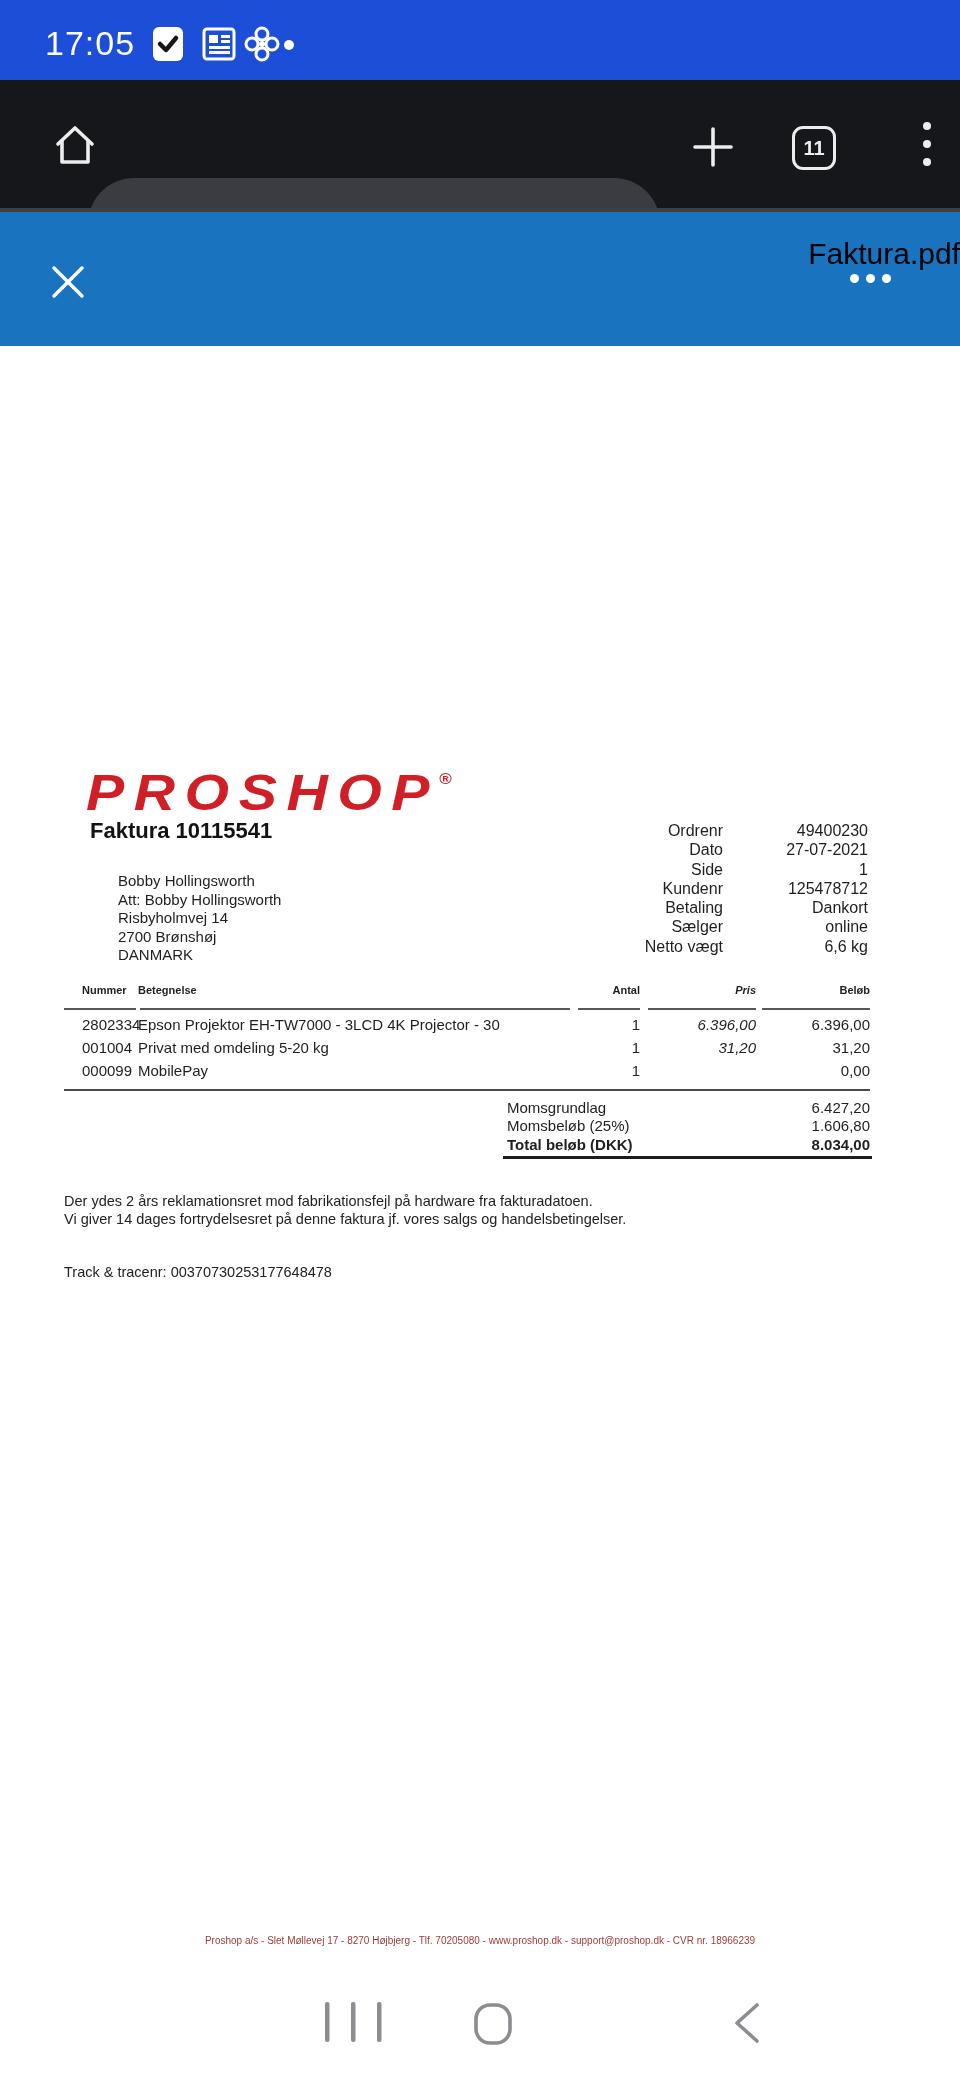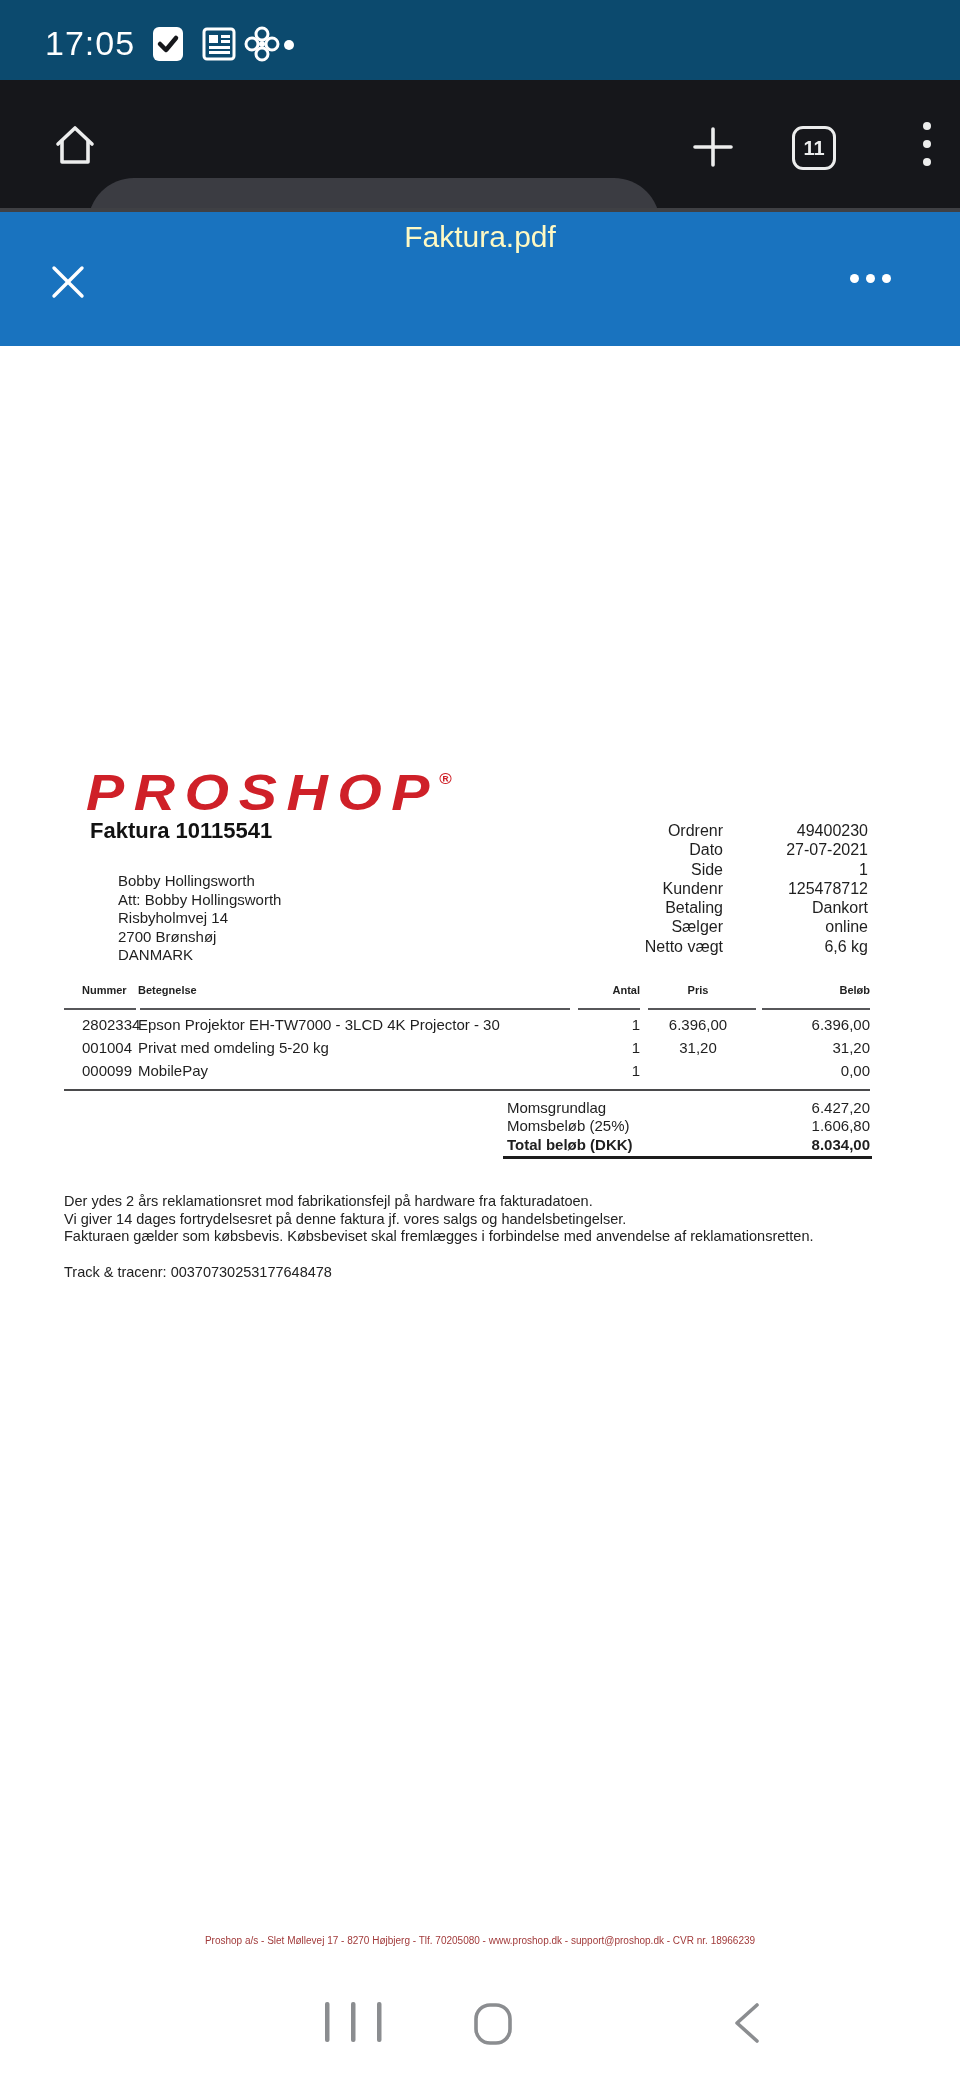--- a/index.html
+++ b/index.html
@@ -1,62 +1,62 @@
 <!DOCTYPE html>
 <html><head>
 <meta charset="utf-8">
 <style>
   * { box-sizing: border-box; margin: 0; padding: 0; }
   html,body { width: 960px; height: 2080px; }
   body { font-family: "Liberation Sans", "DejaVu Sans", sans-serif; background:#fff; }
   .screen { position: relative; width: 960px; height: 2080px; overflow: hidden; background:#fff; }
 
   
-  .status-bar { position:absolute; top:0; left:0; width:960px; height:80px; background:#0c4a6e; }
+  .status-bar { position:absolute; top:0; left:0; width:960px; height:80px; background:#1d4ed8; }
   .clock { position:absolute; left:45px; top:24px; color:#fff; font-size:34px; font-weight:500; letter-spacing:1px; }
   .sb-icon { position:absolute; top:26px; }
   .notif-dot { position:absolute; left:284px; top:40px; width:10px; height:10px; border-radius:50%; background:#fff; }
   .status-right { position:absolute; right:0; top:0; height:80px; }
 
   
   .toolbar { position:absolute; top:80px; left:0; width:960px; height:132px; background:#16171b; }
   .home-btn { position:absolute; left:50px; top:40px; }
   .url-pill { position:absolute; left:88px; top:98px; width:572px; height:92px; background:#3b3c42; border-radius:46px; overflow:hidden; white-space:nowrap; }
   .tune-icon { position:absolute; left:28px; top:26px; }
   .url-text { position:absolute; left:88px; top:26px; font-size:34px; color:#d8d9dc; letter-spacing:0.5px; }
   .plus-btn { position:absolute; left:690px; top:44px; }
   .tab-btn { position:absolute; left:792px; top:46px; width:44px; height:44px; border:3.5px solid #eceded; border-radius:11px; color:#eceded; font-size:20px; font-weight:700; text-align:center; line-height:38px; }
   .kebab-btn { position:absolute; left:922px; top:42px; width:10px; height:56px; }
   .kebab-btn i { display:block; width:8px; height:8px; border-radius:50%; background:#eceded; margin:0 auto 10px; }
   .bar-strip { position:absolute; top:208px; left:0; width:960px; height:4px; background:#3f4044; }
 
   
   .viewer-header { position:absolute; top:212px; left:0; width:960px; height:134px; background:#1973bf; }
   .close-btn { position:absolute; left:46px; top:48px; }
-  .vh-titles { position:absolute; left:0; top:5px; width:960px; text-align:center; color:#fef9c3; }
+  .vh-titles { position:absolute; left:0; top:22px; width:960px; text-align:right; color:#000000; }
   .vh-title { font-size:30px; line-height:40px; }
   .vh-sub { font-size:22px; line-height:34px; }
   .more-btn { position:absolute; right:50px; top:62px; width:60px; display:flex; gap:7px; }
   .more-btn i { width:9px; height:9px; border-radius:50%; background:#fff; }
 
   
   .pdf-page { position:absolute; top:346px; left:0; width:960px; height:1734px; background:#fff; color:#1f1f1f; }
   .logo { position:absolute; left:86px; top:418px; font-size:54px; font-weight:900; font-style:italic; letter-spacing:9px; color:#cf2028; transform:scaleX(1.06) scaleY(0.92); transform-origin:left top; white-space:nowrap; }
   .logo-reg { font-size:16px; letter-spacing:0; vertical-align:28px; }
   .inv-title { position:absolute; left:90px; top:472px; font-size:22px; font-weight:700; color:#121212; }
   .recipient { position:absolute; left:118px; top:526px; font-size:15px; line-height:18.6px; }
   .meta { position:absolute; left:560px; top:476px; width:308px; font-size:16px; }
   .meta-row { display:flex; height:19.3px; }
   .meta-label { width:163px; text-align:right; }
   .meta-value { width:145px; text-align:right; }
 
   .cell-num { width:70px; padding-left:18px; }
   .cell-desc { width:440px; padding-left:4px; }
   .cell-antal { width:66px; text-align:right; }
-  .cell-pris { width:116px; text-align:center; }
+  .cell-pris { width:116px; text-align:right;font-style:italic; }
   .cell-belob { width:114px; text-align:right; }
   .thead { position:absolute; left:64px; top:638px; width:806px; display:flex; font-size:11px; font-weight:700; }
   .hline { position:absolute; height:2px; background:#57575a; top:662px; }
   .trow { position:absolute; left:64px; width:806px; display:flex; font-size:15px; }
   .divider-full { position:absolute; left:64px; top:743px; width:806px; height:2px; background:#4a4a4c; }
   .total-row { position:absolute; left:64px; width:806px; display:flex; font-size:15px; }
   .total-label { margin-left:443px; }
   .total-value { margin-left:auto; }
   .total-bold { font-weight:700; }
   .total-line { position:absolute; left:503px; top:810px; width:369px; height:3px; background:#1c1c1c; }
@@ -257,21 +257,20 @@
     </div>
     <div class="total-row total-bold" style="top:790px">
       <span class="total-label">Total beløb (DKK)</span>
       <span class="total-value">8.034,00</span>
     </div>
     <div class="total-line"></div>
 
     <div class="terms">
       <div>Der ydes 2 års reklamationsret mod fabrikationsfejl på hardware fra fakturadatoen.</div>
       <div>Vi giver 14 dages fortrydelsesret på denne faktura jf. vores salgs og handelsbetingelser.</div>
-      <div>Fakturaen gælder som købsbevis. Købsbeviset skal fremlægges i forbindelse med anvendelse af reklamationsretten.</div>
     </div>
 
     <div class="tracking">Track &amp; tracenr: 00370730253177648478</div>
 
     <div class="pdf-footer">Proshop a/s - Slet Møllevej 17 - 8270 Højbjerg - Tlf. 70205080 - www.proshop.dk - support@proshop.dk - CVR nr. 18966239</div>
   </div>
 
   <div class="nav-bar">
     <svg class="nav-recents" width="58" height="40" viewBox="0 0 58 40">
       <rect x="0" y="0" width="4.5" height="40" rx="2" fill="#8b8d90"></rect>

